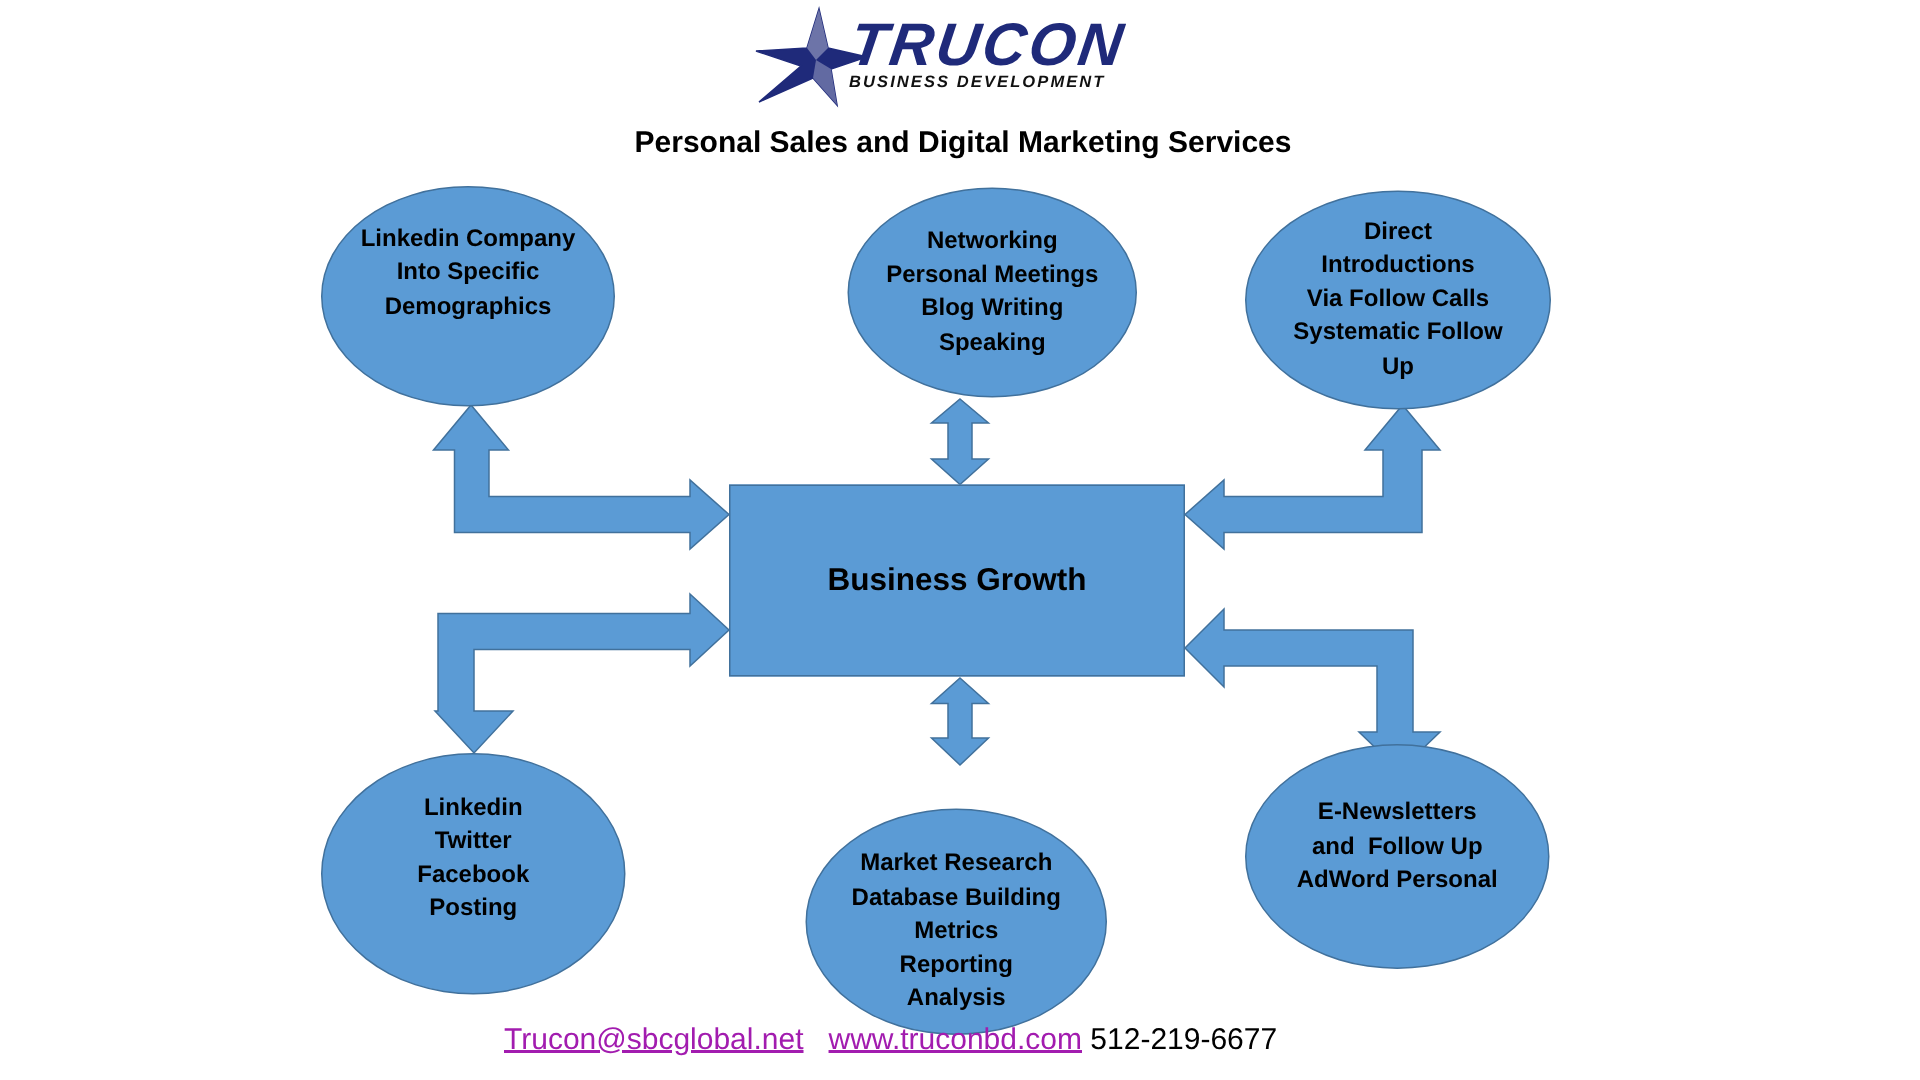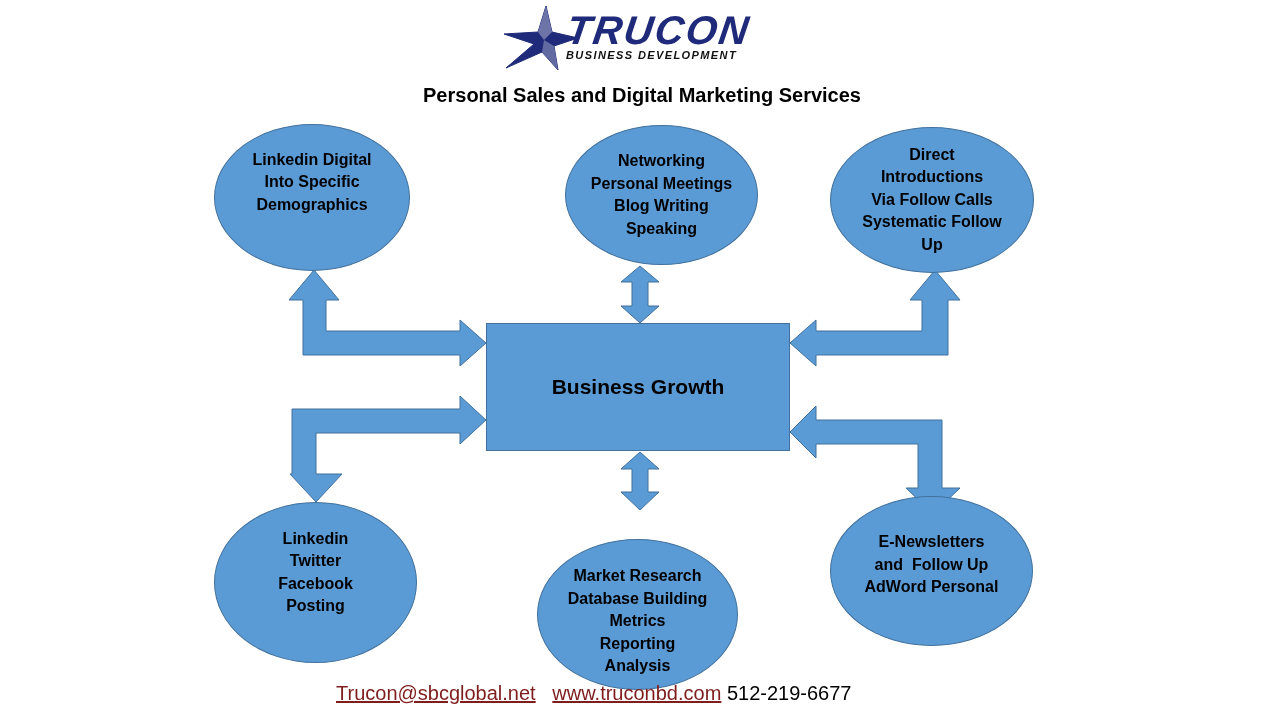--- a/index.html
+++ b/index.html
@@ -12,21 +12,21 @@
          color:#111; letter-spacing:1.4px; line-height:14px; }
   .subtitle { position:absolute; left:0; width:1284px; top:84px; text-align:center; font-size:20px; font-weight:bold; color:#000; }
   svg.arrows { position:absolute; left:0; top:0; }
   .node { position:absolute; background:#5b9bd5; border:1.5px solid #41719c; box-sizing:border-box;
           display:flex; align-items:center; justify-content:center; text-align:center; color:#000;
           font-weight:bold; }
   .ellipse { border-radius:50%; font-size:16px; line-height:22.5px; }
   .center { font-size:21px; line-height:32px; }
   .lines span { display:block; white-space:pre; }
   .footer { position:absolute; top:682px; left:336px; font-size:20px; color:#000; white-space:nowrap; }
-  .footer a { color:#7f1d1d; text-decoration:underline; }
+  .footer a { color:#a21caf; text-decoration:underline; }
 </style>
 </head>
 <body>
 
 <div class="logo">
   <svg width="80" height="70" viewBox="0 0 80 70" style="position:absolute;left:0;top:0">
     <polygon points="46,2 52,28 78,34 54,42 58,66 42,48 6,64 34,40 4,30 38,28" fill="#1f2a7a" stroke="#1f2a7a" stroke-width="1"></polygon>
     <polygon points="46,2 52,28 44,36 38,28" fill="#ffffff" opacity="0.35"></polygon>
     <polygon points="54,42 58,66 42,48 44,36" fill="#ffffff" opacity="0.3"></polygon>
   </svg>
@@ -54,21 +54,21 @@
 </svg>
 
 <div class="node center lines" style="left:486px;top:323px;width:304px;height:128px;">
   <div>
     <span>Business Growth</span>
   </div>
 </div>
 
 <div class="node ellipse lines" style="left:214px;top:124px;width:196px;height:147px;padding-bottom:30px;">
   <div>
-    <span>Linkedin Digital</span>
+    <span>Linkedin Company</span>
     <span>Into Specific</span>
     <span>Demographics</span>
   </div>
 </div>
 
 <div class="node ellipse lines" style="left:565px;top:125px;width:193px;height:140px;justify-content:center;">
   <div>
     <span>Networking</span>
     <span>Personal Meetings</span>
     <span>Blog Writing</span>

